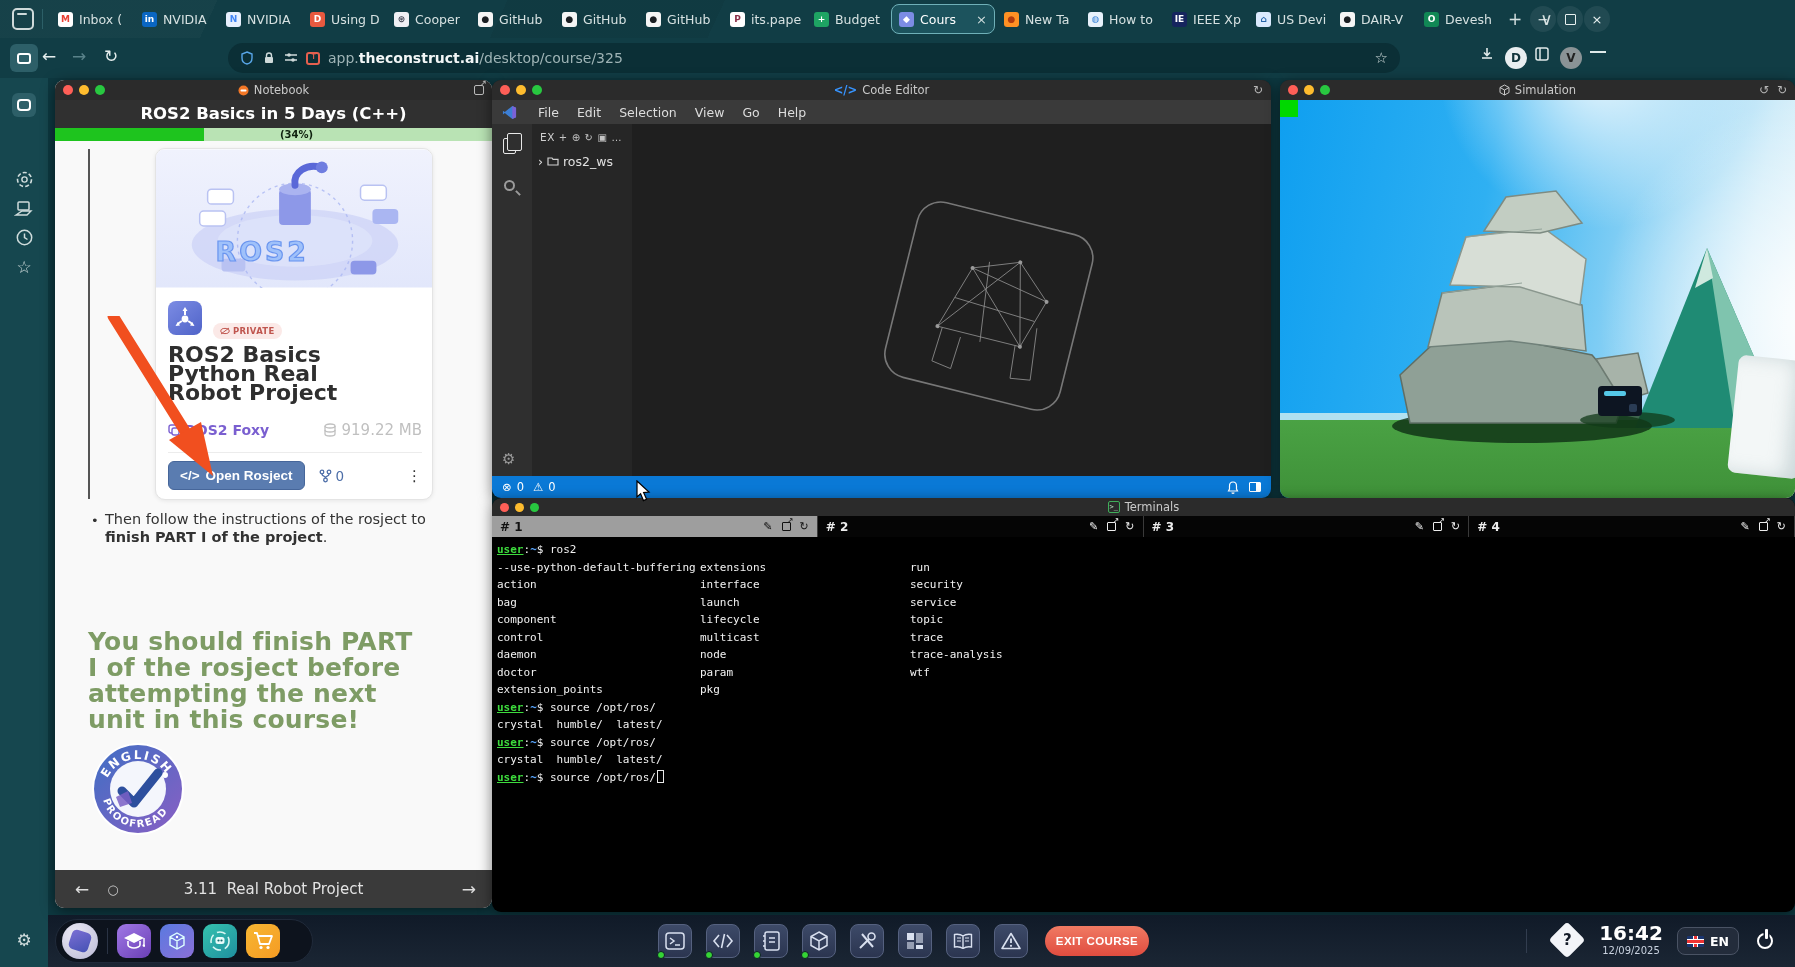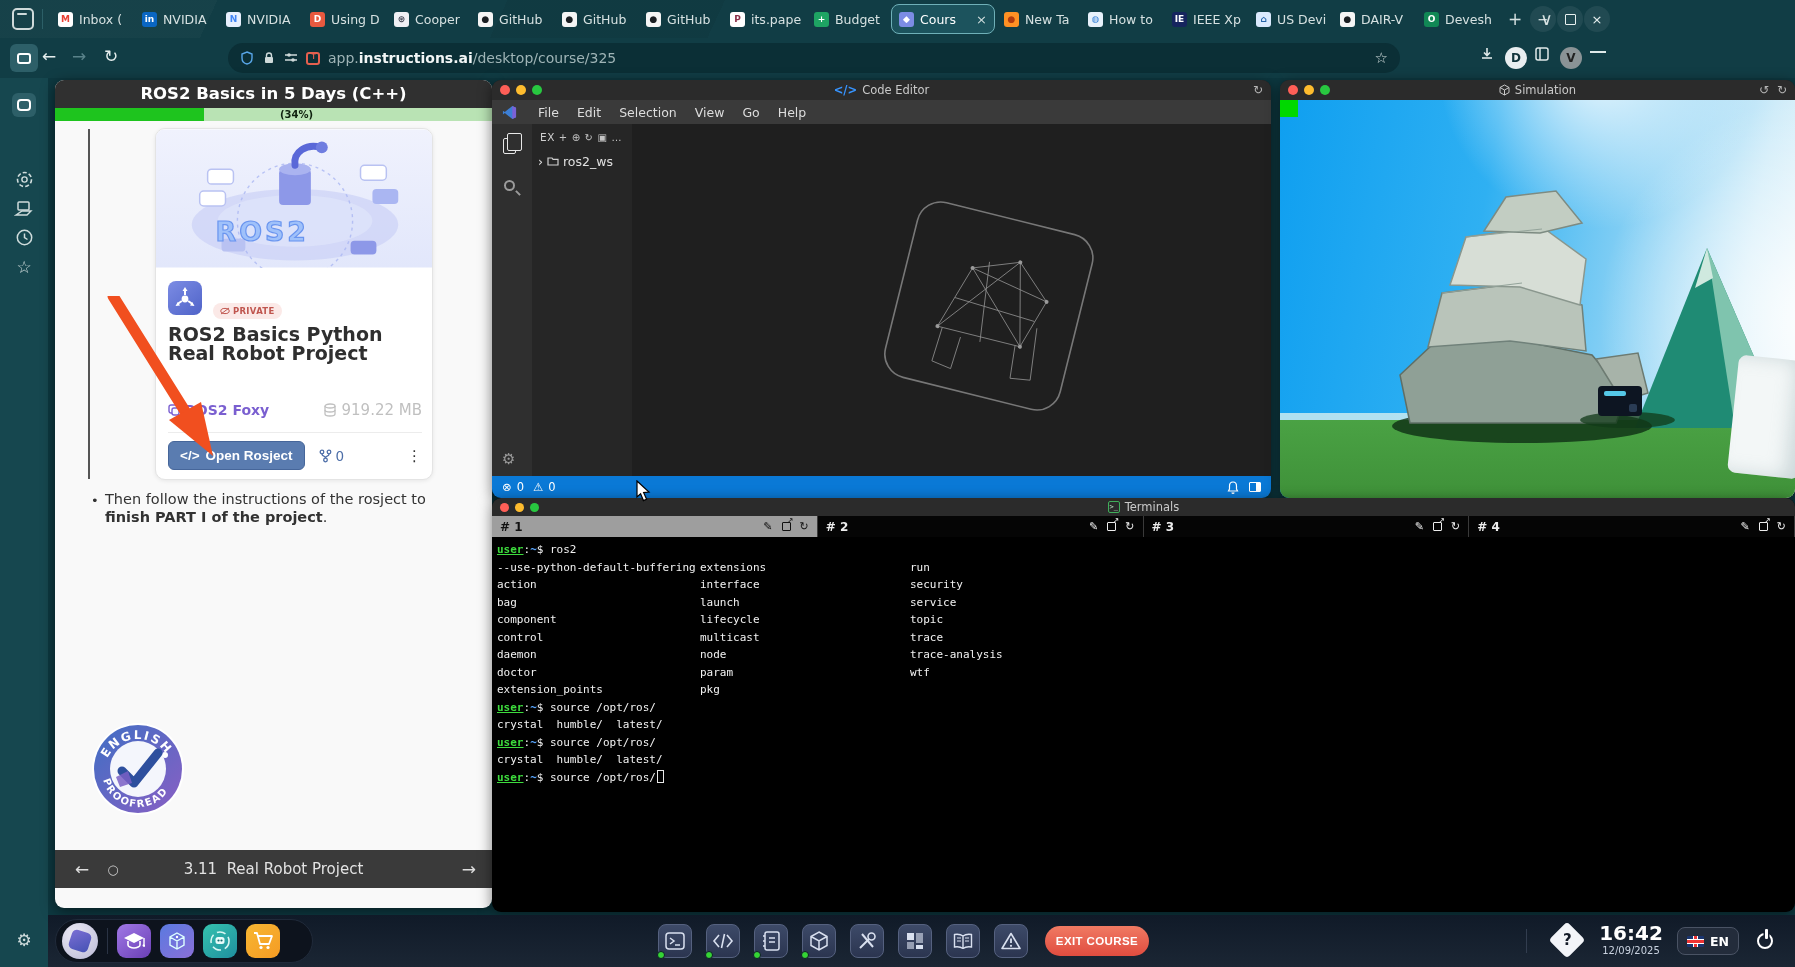--- a/index.html
+++ b/index.html
@@ -61,21 +61,21 @@
   #nb-prog { height:13px; background:#b9e3b4; position:relative; }
   #nb-fill { position:absolute; left:0; top:0; bottom:0; background:#1ec41e; }
   #nb-plabel { position:absolute; left:0; right:0; text-align:center; font-size:10px; font-weight:bold; color:#102210; line-height:13px;padding-left:46px;}
   #nb-content { position:relative; height:729px; background:#f9f9f9; overflow:hidden; }
   #quoteline { position:absolute; left:33px; top:8px; width:2px; height:350px; background:#555; }
   #card { position:absolute; left:100px; top:7px; width:278px; height:352px; background:#fff; border:1px solid #e4e4e4; border-radius:10px; box-shadow:0 1px 4px rgba(0,0,0,.08);}
   #card-illo { width:100%; height:139px; border-radius:9px 9px 0 0; overflow:hidden; display:block;}
   #ros-appicon { position:absolute; left:12px; top:152px; width:34px; height:34px; border-radius:8px; background:linear-gradient(140deg,#7c8ce4,#4f63c8); }
   #priv-badge { position:absolute; left:57px; top:174px; height:16px; padding:0 7px; background:#fbe9e7; border-radius:8px;
     color:#c0564f; font-size:8.5px; font-weight:bold; display:flex; align-items:center; gap:3px; letter-spacing:.3px;}
-  #card-title { position:absolute; left:12px; top:196px; width:230px; font-size:19px; font-weight:bold; color:#2f2f2f; line-height:19px;}
+  #card-title { position:absolute; left:12px; top:196px; width:230px; font-size:22px; font-weight:bold; color:#2f2f2f; line-height:19px;}
   #foxy-row { position:absolute; left:12px; top:272px; width:254px; display:flex; align-items:center; }
   #foxy { color:#7a5fd0; font-weight:600; font-size:14px; display:flex; align-items:center; gap:5px;}
   #sizebox { margin-left:auto; color:#c0c0c0; font-size:15px; display:flex; align-items:center; gap:5px;}
   #card-div { position:absolute; left:12px; top:303px; width:254px; height:1px; background:#ececec;}
   #btn-row { position:absolute; left:12px; top:312px; width:254px; display:flex; align-items:center;}
   #open-btn { background:#5a7cb0; border:1px solid #46669a; color:#fff; font-weight:600; font-size:13.5px; height:29px; border-radius:6px; padding:0 11px; display:flex; align-items:center; gap:6px;}
   #forkbox { margin-left:14px; color:#4d6ea8; font-size:13.5px; display:flex; align-items:center; gap:4px;}
   #kebab { margin-left:auto; color:#333; font-size:15px; letter-spacing:0;}
   #red-arrow { position:absolute; left:40px; top:175px; pointer-events:none;}
   #nb-bullet { position:absolute; left:50px; top:370px; width:352px; font-size:14.5px; color:#333; line-height:17.5px;}
@@ -281,21 +281,21 @@
     <svg class="pico" viewBox="0 0 14 14">
         <rect x="3" y="6" width="8" height="6" rx="1" fill="#cfdada"></rect>
         <path d="M4.5 6 V4.5 a2.5 2.5 0 0 1 5 0 V6" fill="none" stroke="#cfdada" stroke-width="1.4"></path>
       </svg>
     <svg class="pico" viewBox="0 0 14 14">
         <path d="M1 4 H13 M1 9 H13" stroke="#cfdada" stroke-width="1.4"></path>
         <circle cx="5" cy="4" r="1.8" fill="#cfdada"></circle>
         <circle cx="9" cy="9" r="1.8" fill="#cfdada"></circle>
       </svg>
     <span class="redbox"></span>
-    <span class="url"><span>app.</span><b>instructions.ai</b><span>/desktop/course/325</span></span>
+    <span class="url"><span>app.</span><b>theconstruct.ai</b><span>/desktop/course/325</span></span>
     <span class="star">☆</span>
   </div>
   <span class="tool-right" style="left:1479px;">
     <svg width="16" height="16" viewBox="0 0 16 16">
         <path d="M8 2 V9 M5 6.5 L8 9.5 L11 6.5" stroke="#dfe9e9" stroke-width="1.6" fill="none"></path>
         <path d="M3 12 H13" stroke="#dfe9e9" stroke-width="1.6"></path>
       </svg>
   </span>
   <span class="tool-right dcirc" style="left:1505px; top:9px;">D</span>
   <span class="tool-right" style="left:1534px;">
@@ -331,20 +331,35 @@
     <svg width="19" height="19" viewBox="0 0 19 19">
         <circle cx="9.5" cy="9.5" r="7.2" fill="none" stroke="#cfdcdc" stroke-width="1.5"></circle>
         <path d="M9.5 5.5 V9.5 L12.5 11.5" fill="none" stroke="#cfdcdc" stroke-width="1.5"></path>
       </svg>
   </span>
   <span class="rail-ic" style="top:179px;">☆</span>
 </div>
 <span id="railgear">⚙</span>
 
 <div class="win" id="notebook">
+  <div class="tbar">
+    <span class="lights">
+        <span class="lr"></span>
+        <span class="ly"></span>
+        <span class="lg"></span>
+      </span>
+    <span class="ttl">
+      <svg width="11" height="11" viewBox="0 0 11 11">
+          <circle cx="5.5" cy="5.5" r="5" fill="#f37726"></circle>
+          <rect x="2.5" y="4.6" width="6" height="1.8" rx=".9" fill="#fff"></rect>
+        </svg>
+      <span>Notebook</span>
+    </span>
+    <span class="nb-ext"></span>
+  </div>
   <div id="nb-head">ROS2 Basics in 5 Days (C++)</div>
   <div id="nb-prog">
     <div id="nb-fill" style="width:34%;"></div>
     <div id="nb-plabel">(34%)</div>
   </div>
   <div id="nb-content">
     <div id="quoteline"></div>
 
     <div id="card">
       <svg id="card-illo" viewBox="0 0 278 139">
@@ -429,20 +444,21 @@
 
     <svg id="red-arrow" width="170" height="310" viewBox="0 0 170 310">
       <path d="M18 0 L98 128" stroke="#f14f1f" stroke-width="11" stroke-linecap="round"></path>
       <path d="M118 160 L74 124 L106 106 Z" fill="#f14f1f"></path>
     </svg>
 
     <div id="nb-bullet">
       <span class="dot">•</span>
       <span>Then follow the instructions of the rosject to </span><b>finish PART I of the project</b><span>.</span>
     </div>
+    <div id="nb-warning">You should finish PART I of the rosject before attempting the next unit in this course!</div>
 
     <svg id="stamp" width="96" height="96" viewBox="0 0 96 96">
       <defs>
         <linearGradient id="stg" x1="0" y1="0" x2="1" y2="1">
             <stop offset="0" stop-color="#3f6fc4"></stop>
             <stop offset="1" stop-color="#8a5fc4"></stop>
           </linearGradient>
         <path id="arcT" d="M14 52 A34 34 0 0 1 82 52"></path>
         <path id="arcB" d="M12 50 A36 36 0 0 0 84 50"></path>
       </defs>

